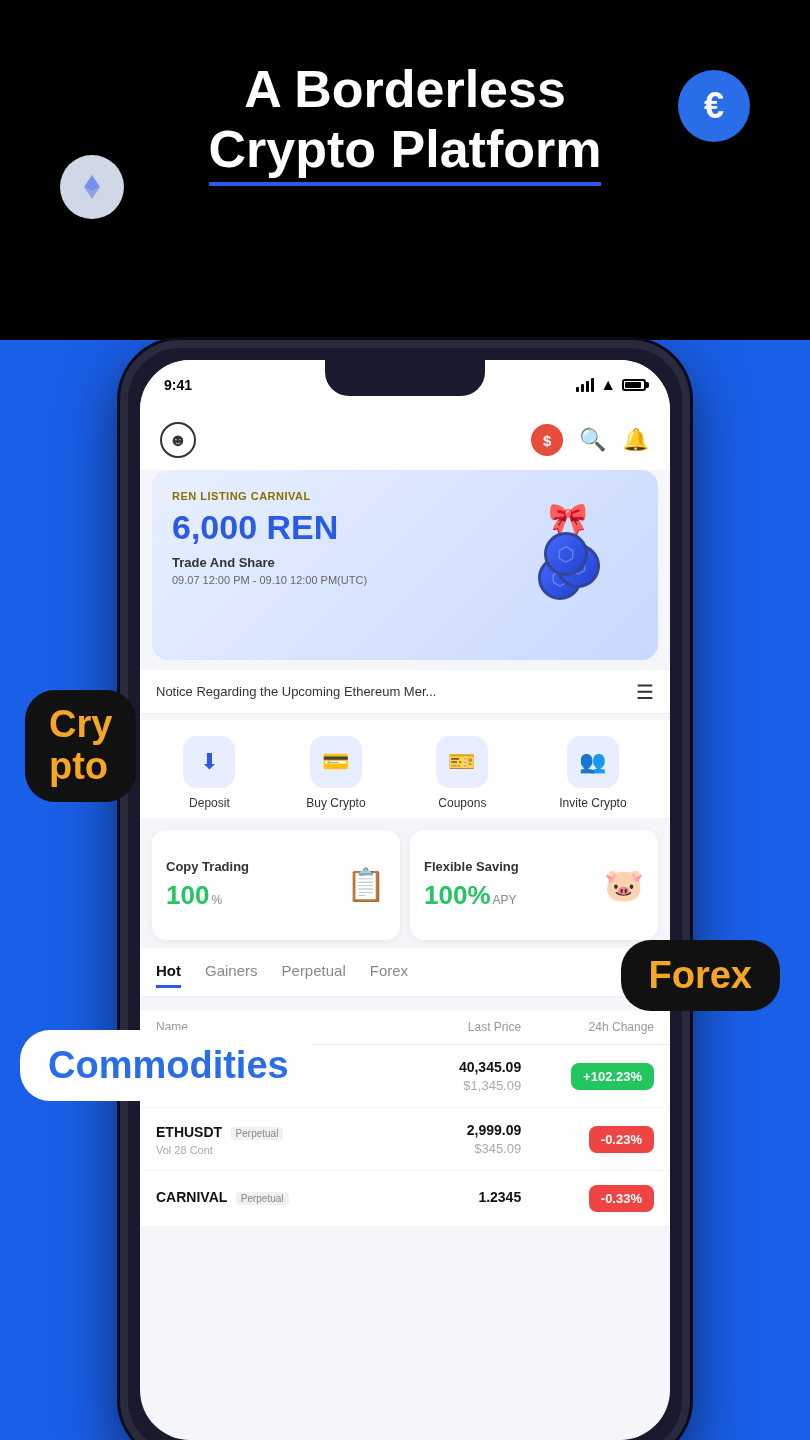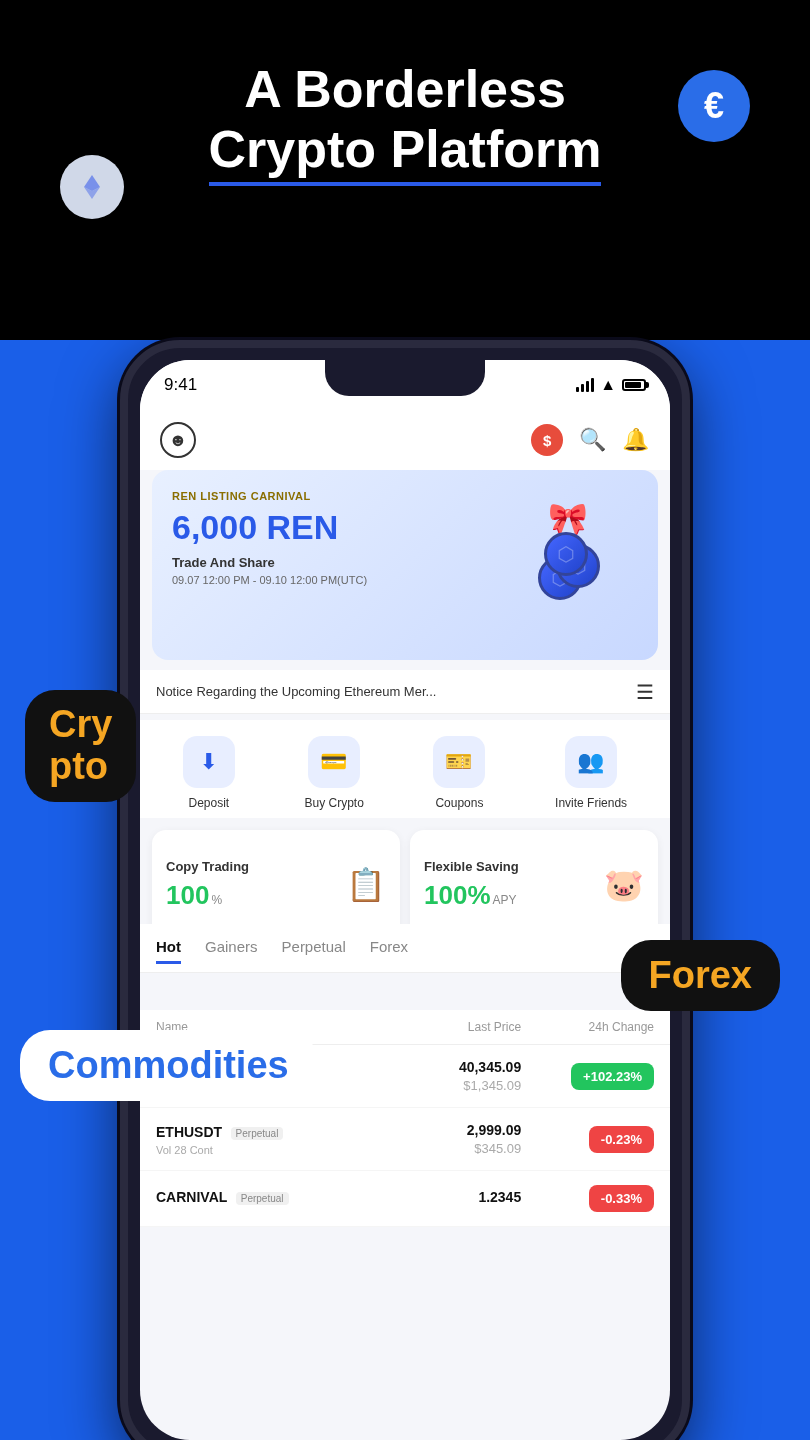--- a/index.html
+++ b/index.html
@@ -170,22 +170,22 @@
       left: 0; right: 0;
       height: 50px;
       background: #fff;
       display: flex;
       align-items: center;
       justify-content: space-between;
       padding: 0 24px;
       z-index: 5;
     }
     .status-time {
-      font-size: 17px;
-      font-weight: 400;
+      font-size: 14px;
+      font-weight: 700;
       color: #000;
     }
     .status-icons {
       display: flex;
       align-items: center;
       gap: 6px;
     }
     .signal-bars {
       display: flex;
       align-items: flex-end;
@@ -440,21 +440,21 @@
       color: #22c55e;
     }
     .card-unit {
       font-size: 12px;
       color: #888;
     }
 
     
     .market-tabs {
       position: absolute;
-      top: 564px;
+      top: 588px;
       left: 0; right: 0;
       background: #fff;
       padding: 14px 16px 8px;
       border-bottom: 1px solid #eee;
     }
     .tab-list {
       display: flex;
       gap: 24px;
     }
     .tab-item {
@@ -645,21 +645,21 @@
       <div class="action-item">
         <div class="action-icon-wrap">
           <span style="font-size:22px;color:#2a5ae8">🎫</span>
         </div>
         <span class="action-label">Coupons</span>
       </div>
       <div class="action-item">
         <div class="action-icon-wrap">
           <span style="font-size:22px;color:#2a5ae8">👥</span>
         </div>
-        <span class="action-label">Invite Friends</span>
+        <span class="action-label">Invite Crypto</span>
       </div>
     </div>
 
     <div class="cards-row">
       <div class="card">
         <div class="card-text">
           <div class="card-title">Copy Trading</div>
           <div style="display:flex;align-items:baseline;gap:2px">
             <span class="card-value">100</span>
             <span class="card-unit">%</span>

